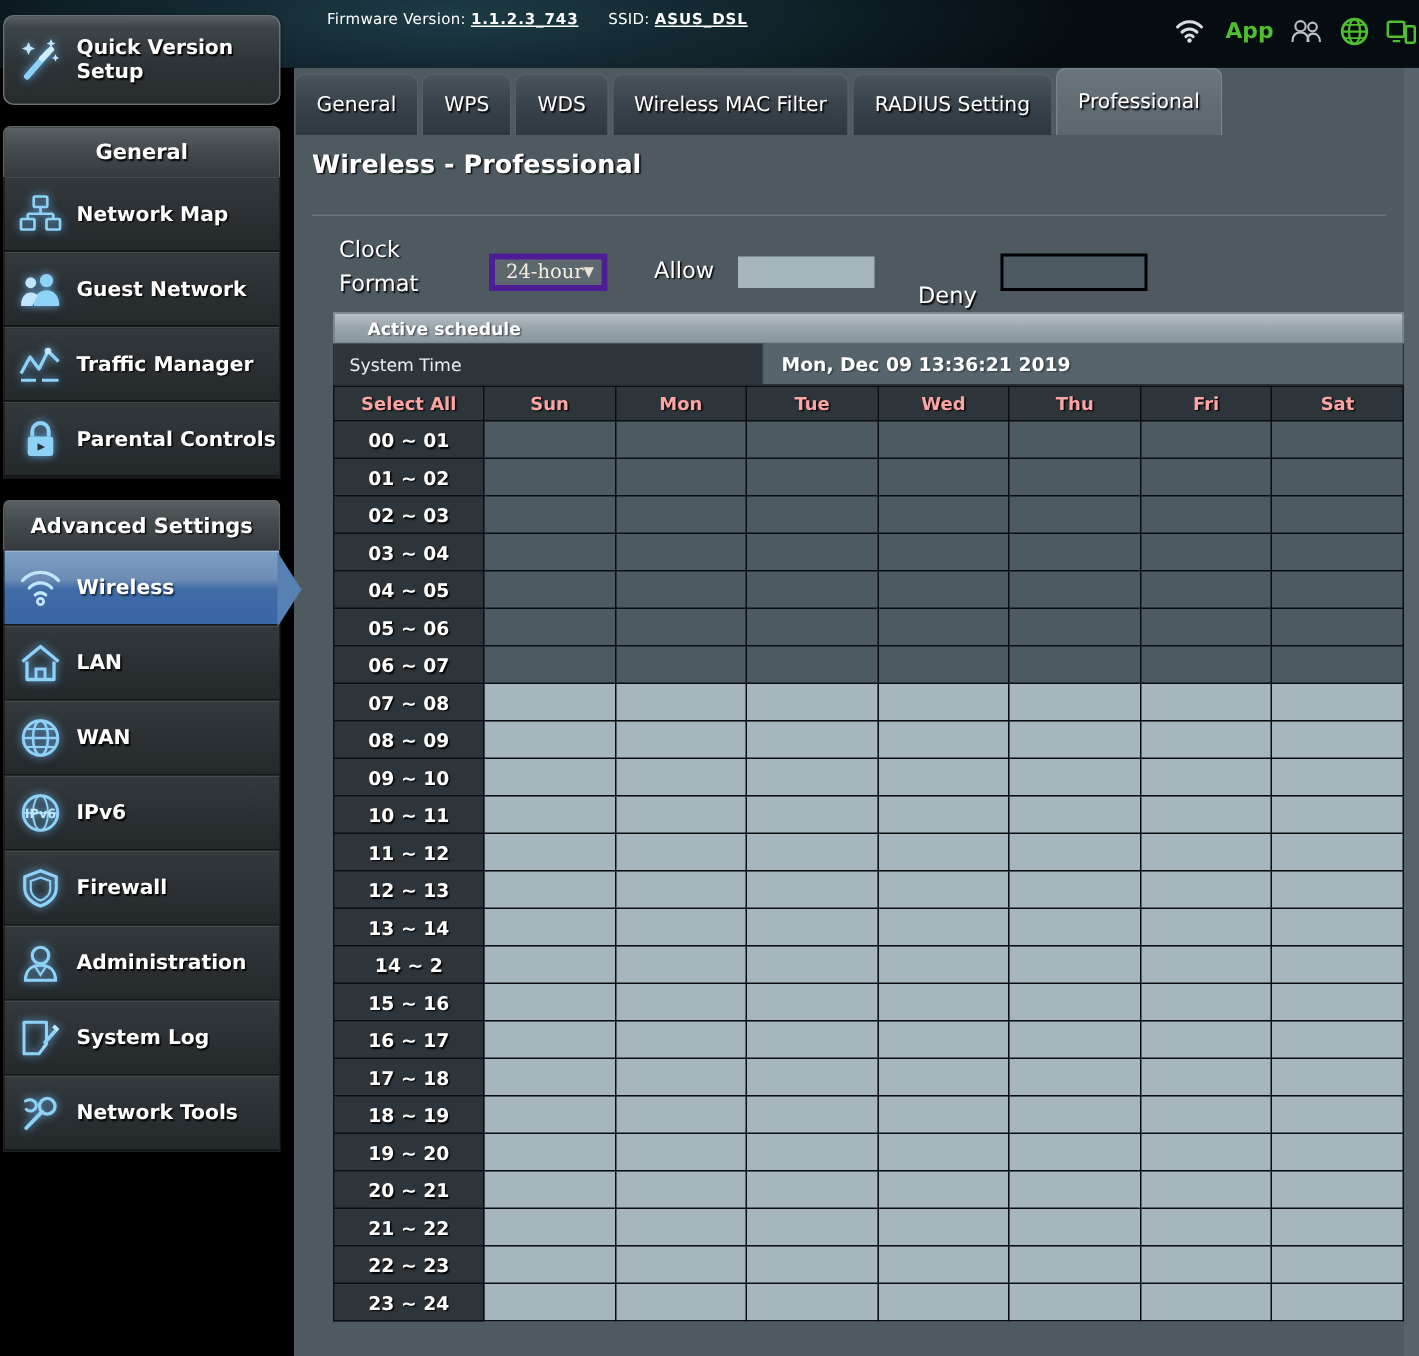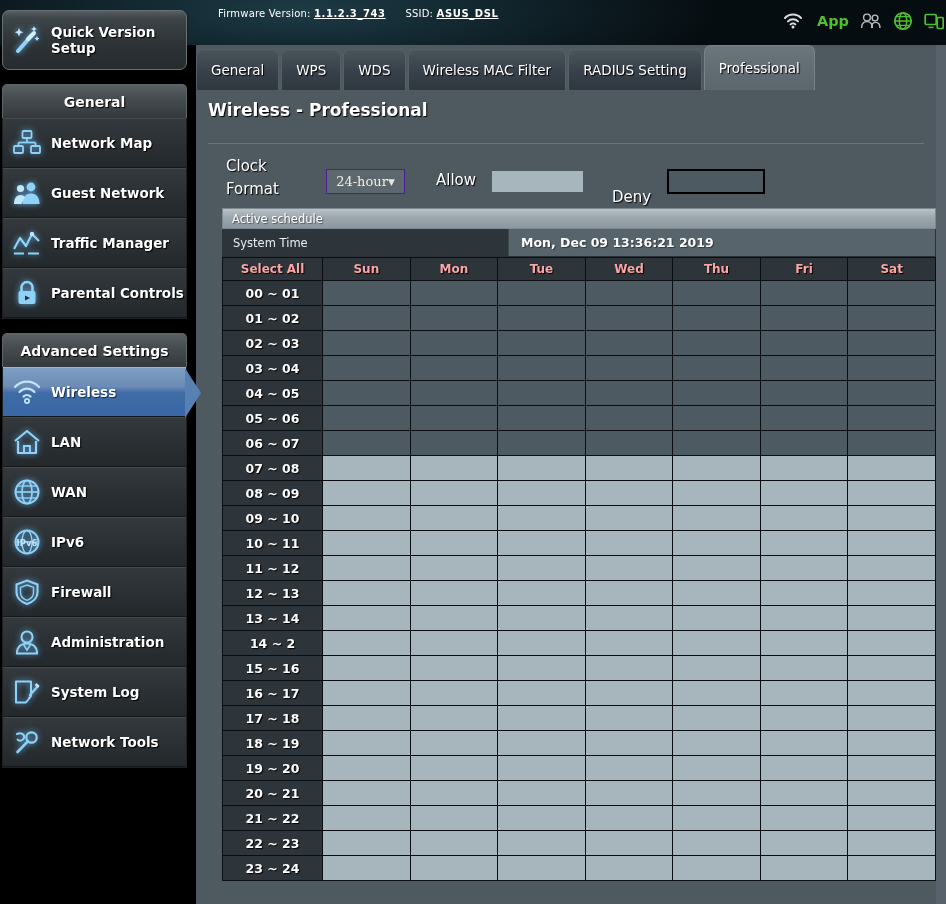--- a/index.html
+++ b/index.html
@@ -120,38 +120,38 @@
 
   
   .cfrow { position: absolute; left: 208px; top: 155px; width: 716px; height: 50px; z-index: 3; }
   .cf-label {
     position: absolute; left: 18px; top: 0; width: 95px;
     color: #fff; font-size: 15px; line-height: 23px; text-shadow: 1px 1px 1px #000;
   }
   .cf-select {
     position: absolute; left: 118px; top: 14px;
     width: 79px; height: 25px;
-    background: #5d686e; border: 1px solid #4c1d95;
+    background: #5d686e; border: 4px solid #4c1d95;
     color: #f4efe0; font-size: 13px;
-    display: flex; align-items: center; justify-content: center;
+    display: flex; align-items: center; justify-content: flex-end;
     padding: 0 5px; cursor: pointer;
     font-family: "DejaVu Serif", "Liberation Serif", serif;
   }
   .cf-select .arr { font-size: 9px; color: #e8e3d6; }
   .cf-allow-label { position: absolute; left: 228px; top: 16px; color: #fff; font-size: 15px; text-shadow: 1px 1px 1px #000; }
   .cf-allow-box { position: absolute; left: 284px; top: 16px; width: 91px; height: 21px; background: #a7b5bd; cursor: pointer; }
   .cf-deny-label { position: absolute; left: 404px; top: 33px; color: #fff; font-size: 15px; text-shadow: 1px 1px 1px #000; }
   .cf-deny-box { position: absolute; left: 459px; top: 14px; width: 98px; height: 25px; background: #4d5a61; border: 2px solid #000; cursor: pointer; }
 
   
   .sched { position: absolute; left: 222px; top: 208px; width: 714px; z-index: 3; }
   .sched-head {
-    height: 21px; display: flex; align-items: center; padding-left: 9px;
+    height: 21px; display: flex; align-items: center; padding-left: 22px;
     background: linear-gradient(180deg, #b9c1c6 0%, #9aa5ac 48%, #8b979e 100%);
-    color: #ffffff; font-size: 11.5px; font-weight: normal;
+    color: #ffffff; font-size: 11.5px; font-weight: bold;
     text-shadow: 1px 1px 1px #4a5257;
     border: 1px solid #7d888f;
   }
   .systime { display: flex; height: 28px; border: 1px solid #2b3236; border-top: none; }
   .systime .st-l {
     width: 286px; background: #2e353a; color: #e8eef1; font-size: 11.5px;
     display: flex; align-items: center; padding-left: 10px;
     border-right: 1px solid #404950;
   }
   .systime .st-r {

